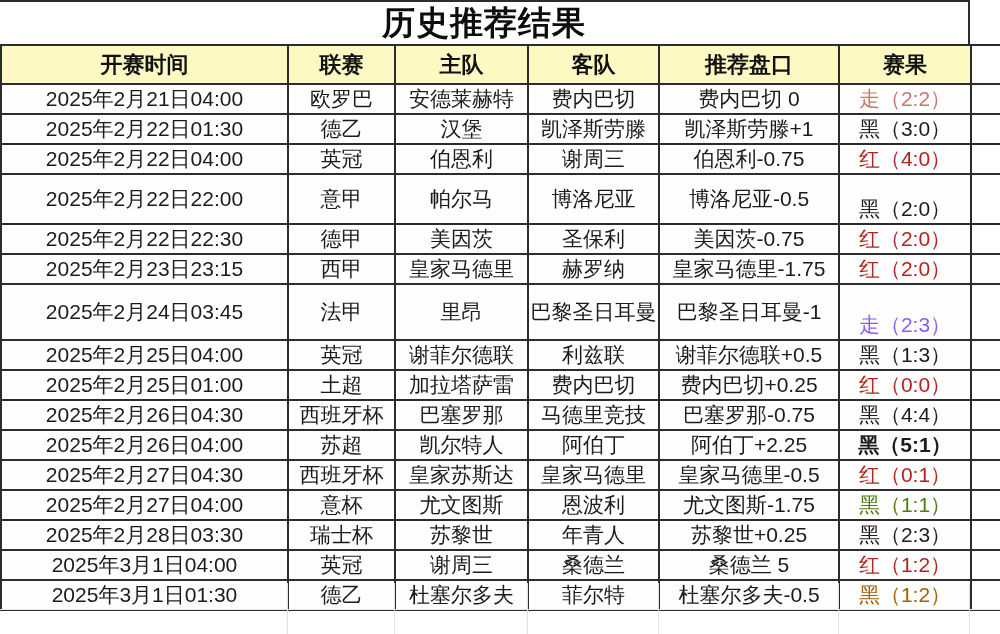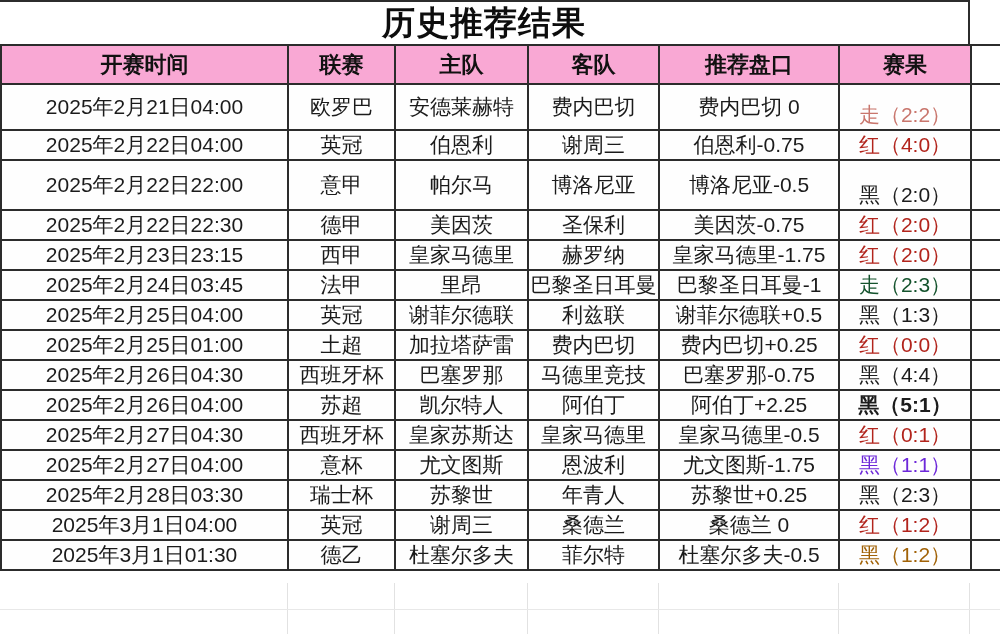--- a/index.html
+++ b/index.html
@@ -16,21 +16,21 @@
   }
   table.grid {
     position:absolute; top:44px; left:0; width:1000px;
     border-collapse:collapse; table-layout:fixed;
   }
   table.grid th, table.grid td {
     border:2px solid #2c2c2c; padding:0; text-align:center; vertical-align:middle;
     overflow:hidden; white-space:nowrap;
   }
   table.grid th {
-    height:39px; background:#f9a8d4; font-size:22px; font-weight:bold; color:#111;
+    height:39px; background:#fef9c3; font-size:22px; font-weight:bold; color:#111;
   }
   table.grid td { height:27px; font-size:21px; background:#fefefe; }
   table.grid .spacer { background:#ffffff; border-right:none; }
   .fit { display:inline-block; white-space:nowrap; transform-origin:50% 50%; }
   
   .faint-v { position:absolute; width:1px; top:583px; height:51px; background:#e2e2e2; }
   .faint-h { position:absolute; height:1px; left:0; width:1000px; background:#e8e8e8; }
 </style>
 </head>
 <body>
@@ -60,21 +60,30 @@
         <th class="spacer"></th>
       </tr>
     </thead>
     <tbody>
         <tr>
       <td><span class="fit">2025年2月21日04:00</span></td>
       <td><span class="fit">欧罗巴</span></td>
       <td><span class="fit">安德莱赫特</span></td>
       <td><span class="fit">费内巴切</span></td>
       <td><span class="fit">费内巴切 0</span></td>
-      <td><span class="fit" style="color: rgb(201, 118, 109); margin-top: 16px;">走（2:2）</span></td>
+      <td><span class="fit" style="color: rgb(201, 118, 109);">走（2:2）</span></td>
+      <td class="spacer"></td>
+    </tr>
+        <tr>
+      <td><span class="fit">2025年2月22日01:30</span></td>
+      <td><span class="fit">德乙</span></td>
+      <td><span class="fit">汉堡</span></td>
+      <td><span class="fit">凯泽斯劳滕</span></td>
+      <td><span class="fit">凯泽斯劳滕+1</span></td>
+      <td><span class="fit" style="color: rgb(28, 28, 28);">黑（3:0）</span></td>
       <td class="spacer"></td>
     </tr>
         <tr>
       <td><span class="fit">2025年2月22日04:00</span></td>
       <td><span class="fit">英冠</span></td>
       <td><span class="fit">伯恩利</span></td>
       <td><span class="fit">谢周三</span></td>
       <td><span class="fit">伯恩利-0.75</span></td>
       <td><span class="fit" style="color: rgb(178, 36, 28);">红（4:0）</span></td>
       <td class="spacer"></td>
@@ -105,21 +114,21 @@
       <td><span class="fit">皇家马德里-1.75</span></td>
       <td><span class="fit" style="color: rgb(178, 36, 28);">红（2:0）</span></td>
       <td class="spacer"></td>
     </tr>
         <tr>
       <td><span class="fit">2025年2月24日03:45</span></td>
       <td><span class="fit">法甲</span></td>
       <td><span class="fit">里昂</span></td>
       <td><span class="fit">巴黎圣日耳曼</span></td>
       <td><span class="fit">巴黎圣日耳曼-1</span></td>
-      <td><span class="fit" style="color: #14532d;">走（2:3）</span></td>
+      <td><span class="fit" style="color: #8b5cf6; margin-top: 26px;">走（2:3）</span></td>
       <td class="spacer"></td>
     </tr>
         <tr>
       <td><span class="fit">2025年2月25日04:00</span></td>
       <td><span class="fit">英冠</span></td>
       <td><span class="fit">谢菲尔德联</span></td>
       <td><span class="fit">利兹联</span></td>
       <td><span class="fit">谢菲尔德联+0.5</span></td>
       <td><span class="fit" style="color: rgb(28, 28, 28);">黑（1:3）</span></td>
       <td class="spacer"></td>
@@ -159,38 +168,38 @@
       <td><span class="fit">皇家马德里-0.5</span></td>
       <td><span class="fit" style="color: rgb(178, 36, 28);">红（0:1）</span></td>
       <td class="spacer"></td>
     </tr>
         <tr>
       <td><span class="fit">2025年2月27日04:00</span></td>
       <td><span class="fit">意杯</span></td>
       <td><span class="fit">尤文图斯</span></td>
       <td><span class="fit">恩波利</span></td>
       <td><span class="fit">尤文图斯-1.75</span></td>
-      <td><span class="fit" style="color: #6d28d9; text-align: center;">黑（1:1）</span></td>
+      <td><span class="fit" style="color: #4d7c0f; text-align: center;">黑（1:1）</span></td>
       <td class="spacer"></td>
     </tr>
         <tr>
       <td><span class="fit">2025年2月28日03:30</span></td>
       <td><span class="fit">瑞士杯</span></td>
       <td><span class="fit">苏黎世</span></td>
       <td><span class="fit">年青人</span></td>
       <td><span class="fit">苏黎世+0.25</span></td>
       <td><span class="fit" style="color: rgb(28, 28, 28);">黑（2:3）</span></td>
       <td class="spacer"></td>
     </tr>
         <tr>
       <td><span class="fit">2025年3月1日04:00</span></td>
       <td><span class="fit">英冠</span></td>
       <td><span class="fit">谢周三</span></td>
       <td><span class="fit">桑德兰</span></td>
-      <td><span class="fit">桑德兰 0</span></td>
+      <td><span class="fit">桑德兰 5</span></td>
       <td><span class="fit" style="color: rgb(178, 36, 28); text-align: right;">红（1:2）</span></td>
       <td class="spacer"></td>
     </tr>
         <tr>
       <td><span class="fit">2025年3月1日01:30</span></td>
       <td><span class="fit">德乙</span></td>
       <td><span class="fit">杜塞尔多夫</span></td>
       <td><span class="fit">菲尔特</span></td>
       <td><span class="fit">杜塞尔多夫-0.5</span></td>
       <td><span class="fit" style="color: #a16207;">黑（1:2）</span></td>

